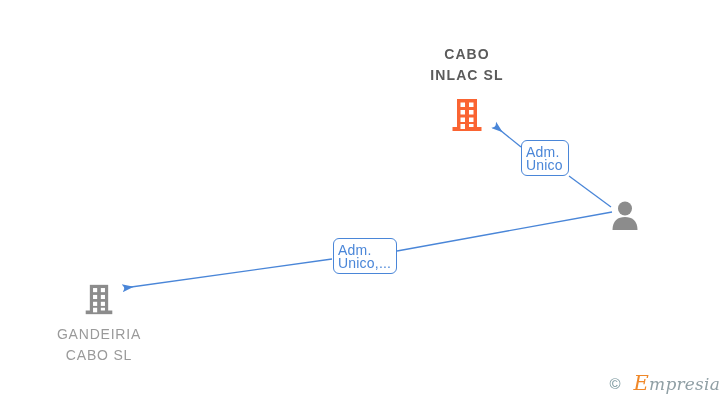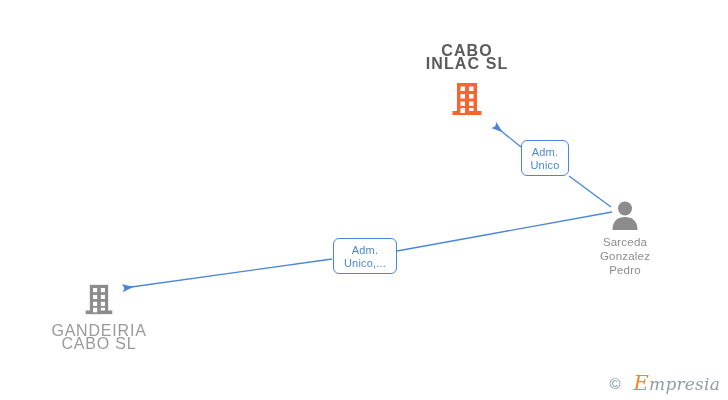--- a/index.html
+++ b/index.html
@@ -23,22 +23,22 @@
     height: 400px;
   }
 
   
   .node {
     position: absolute;
     text-align: center;
     user-select: none;
   }
   .node-label {
-    font-size: 16px;
-    line-height: 13px;
+    font-size: 14px;
+    line-height: 21px;
     letter-spacing: 0.4px;
     white-space: pre-line;
   }
   .company-label {
     font-weight: bold;
     color: #5b5b5b;
     letter-spacing: 1.1px;
   }
   .company-label.muted {
     font-weight: normal;
@@ -59,23 +59,23 @@
   }
 
   
   .rel-box {
     position: absolute;
     box-sizing: border-box;
     border: 1.3px solid #4a86d8;
     border-radius: 6px;
     background: #ffffff;
     color: #4a86d8;
-    font-size: 11px;
+    font-size: 14px;
     line-height: 13px;
-    text-align: center;
+    text-align: left;
     padding: 5px 4px 5px 4px;
     white-space: pre-line;
     letter-spacing: 0.2px;
   }
 
   
   #watermark {
     position: absolute;
     right: 8px;
     bottom: 6px;
@@ -162,23 +162,20 @@
 CABO  SL</div>
   </div>
 
   <div class="node" style="left:545px; top:200px; width:160px;">
     <div class="icon-wrap">
       <svg width="28" height="30" viewBox="0 0 28 30">
         <circle cx="14" cy="8.5" r="7" fill="#8c8c8c"></circle>
         <path d="M1.5 30 C1.5 20.5 7 17 14 17 C21 17 26.5 20.5 26.5 30 Z" fill="#8c8c8c"></path>
       </svg>
     </div>
-    <div class="node-label person-label" style="margin-top:5px;">Sarceda
-Gonzalez
-Pedro</div>
   </div>
 
   <div class="rel-box" style="left:521px; top:140px; width:48px; height:36px;">Adm.
 Unico</div>
 
   <div class="rel-box" style="left:333px; top:238px; width:64px; height:36px;">Adm.
 Unico,...</div>
 
   <div id="watermark">
     <span class="wm-c">©</span>

